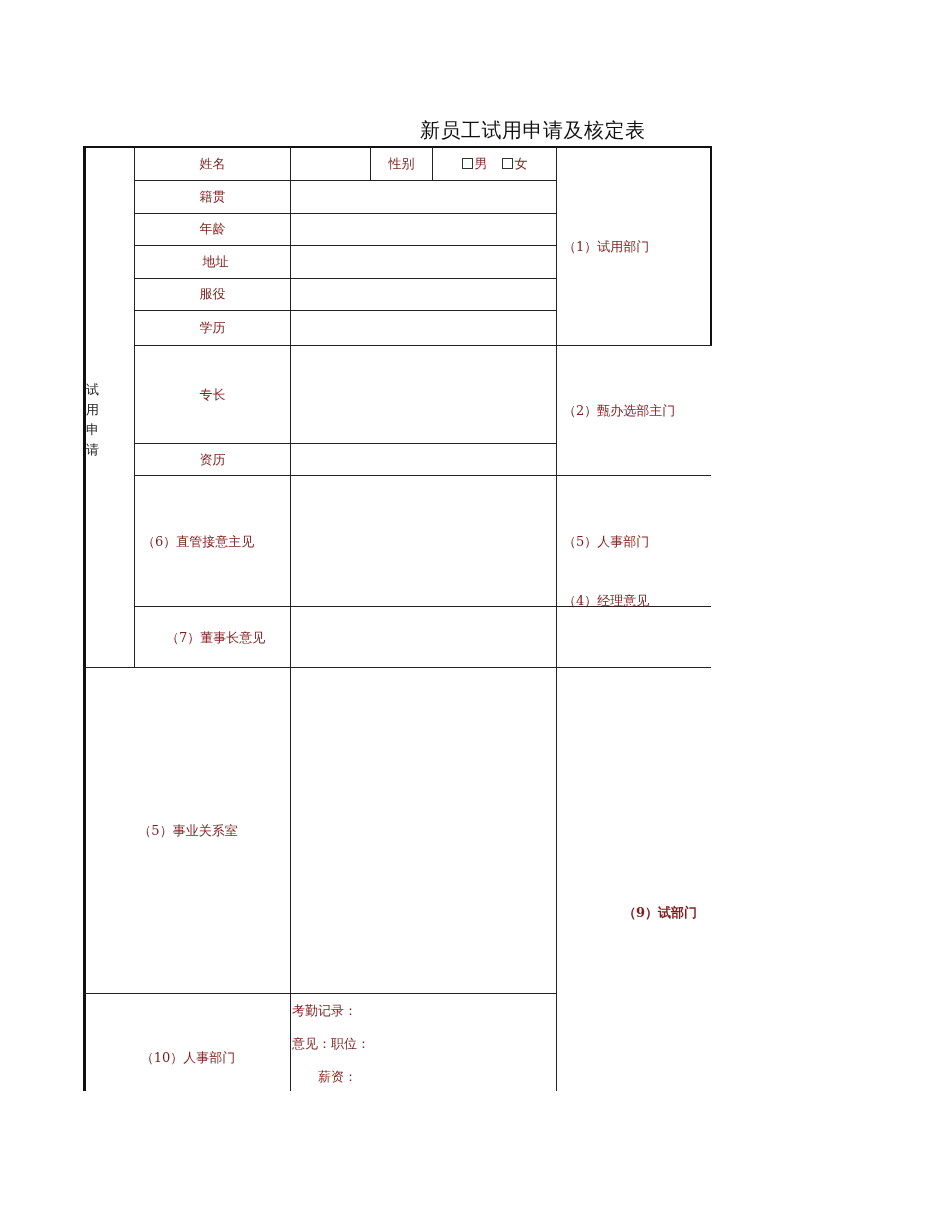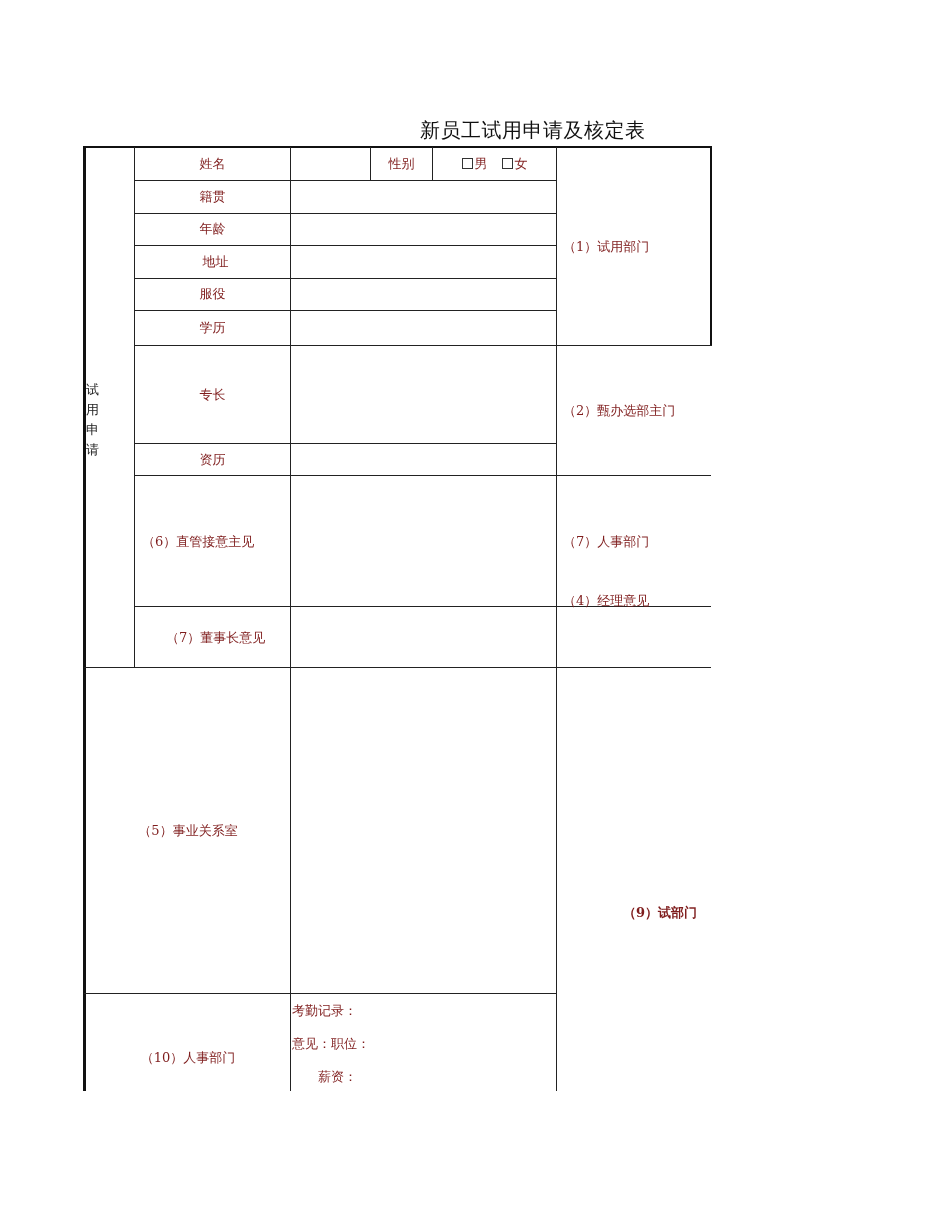--- a/index.html
+++ b/index.html
@@ -75,21 +75,21 @@
 <div class="cell" style="left:291px; top:181px; width:265px; height:32px;"></div>
 <div class="cell" style="left:291px; top:213px; width:265px; height:32px;"></div>
 <div class="cell" style="left:291px; top:246px; width:265px; height:32px;"></div>
 <div class="cell" style="left:291px; top:278px; width:265px; height:32px;"></div>
 <div class="cell" style="left:291px; top:311px; width:265px; height:34px;"></div>
 <div class="cell" style="left:291px; top:346px; width:265px; height:97px;"></div>
 <div class="cell" style="left:291px; top:444px; width:265px; height:31px;"></div>
 
 <div class="lbl" style="left:563px; top:238px;">（1）试用部门</div>
 <div class="lbl" style="left:563px; top:402px;text-align:right;">（2）甄办选部主门</div>
-<div class="lbl" style="left:563px; top:533px;">（7）人事部门</div>
+<div class="lbl" style="left:563px; top:533px;">（5）人事部门</div>
 <div class="lbl" style="left:563px; top:592px;">（4）经理意见</div>
 
 <div class="lbl" style="left:142px; top:533px;">（6）直管接意主见</div>
 <div class="cell" style="left:291px; top:476px; width:265px; height:130px;"></div>
 <div class="lbl" style="left:142px; top:629px;margin-left:24px;">（7）董事长意见</div>
 <div class="cell" style="left:291px; top:607px; width:265px; height:60px;"></div>
 
 <div class="cell center lbl" style="left:86px; top:668px; width:204px; height:325px;">（5）事业关系室</div>
 <div class="cell" style="left:291px; top:668px; width:265px; height:325px;"></div>
 <div class="cell center lbl" style="left:583px; top:668px; width:154px; height:490px;font-weight:bold;">（9）试部门</div>

